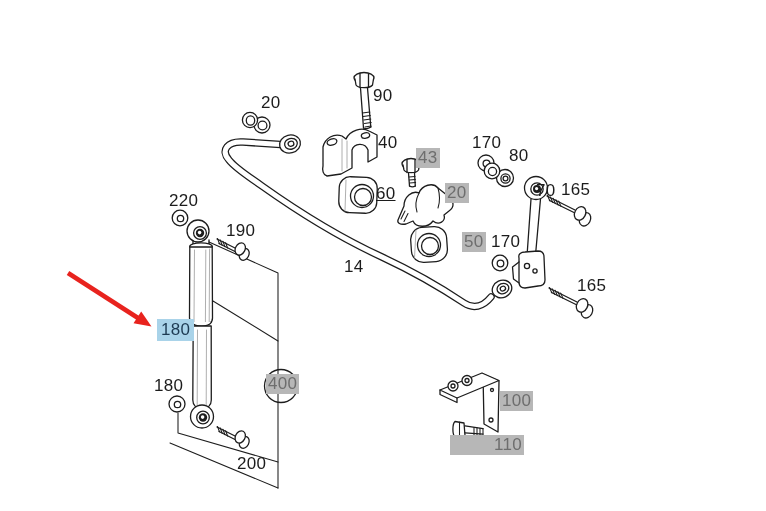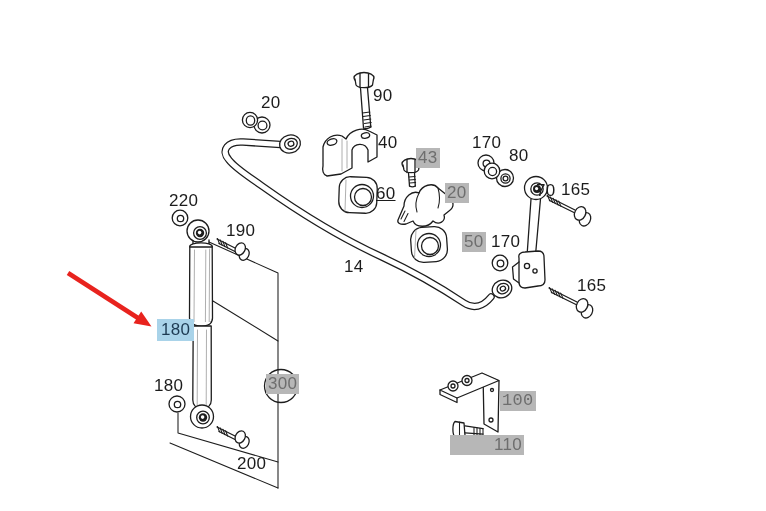--- a/index.html
+++ b/index.html
@@ -239,16 +239,16 @@
   <div class="callout group" style="left:445px;top:183px;">20</div>
   <div class="callout group" style="left:446px;top:232px;margin-left:16px;">50</div>
   <div class="callout" style="left:491px;top:232px;">170</div>
   <div class="callout" style="left:344px;top:257px;">14</div>
   <div class="callout" style="left:577px;top:276px;">165</div>
   <div class="callout" style="left:169px;top:191px;">220</div>
   <div class="callout" style="left:226px;top:221px;">190</div>
   <div class="callout selected" style="left:157px;top:319px;">180</div>
   <div class="callout" style="left:154px;top:376px;">180</div>
   <div class="callout" style="left:237px;top:406px;margin-top:48px;">200</div>
-  <div class="callout group" style="left:266px;top:374px;">300</div>
-  <div class="callout group" style="left:500px;top:391px;font-family:Liberation Mono, monospace;">100</div>
+  <div class="callout group" style="left:266px;top:374px;">400</div>
+  <div class="callout group" style="left:500px;top:391px;">100</div>
   <div class="callout group" style="left:450px;top:435px;padding-left:44px;">110</div>
 </div>
 
 </body></html>

